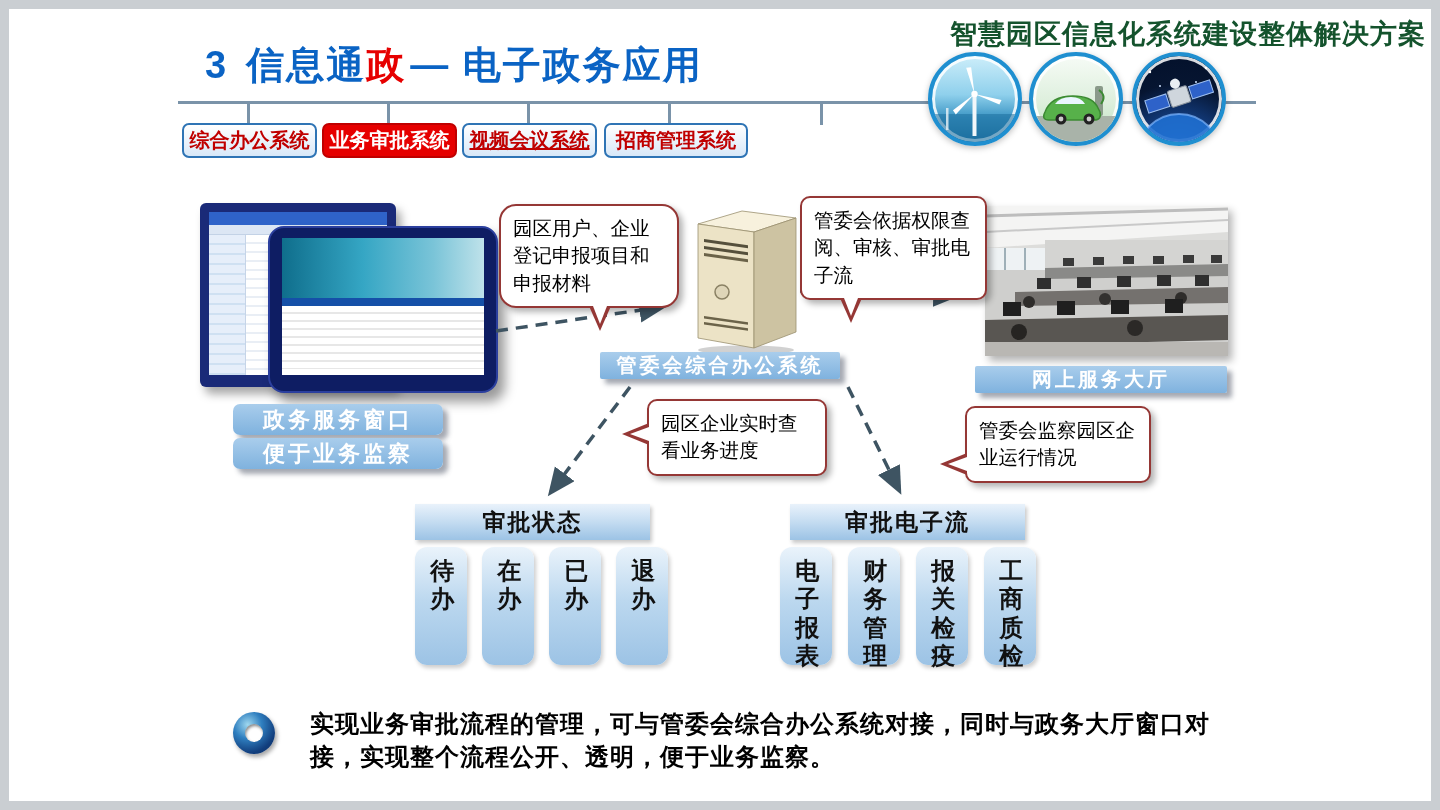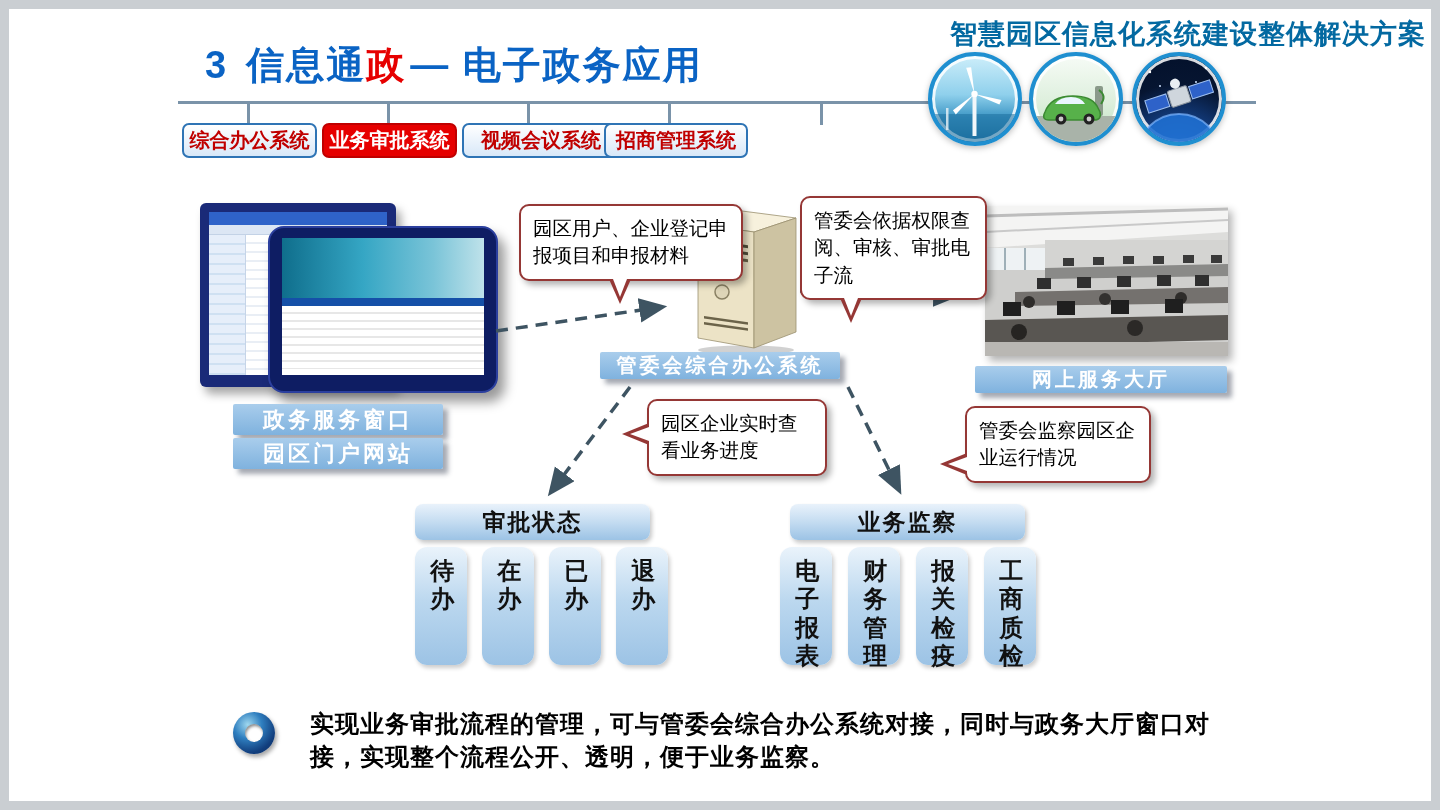--- a/index.html
+++ b/index.html
@@ -1,21 +1,21 @@
 <!DOCTYPE html>
 <html><head>
 <meta charset="utf-8">
 <style>
   html,body{margin:0;padding:0;}
   body{width:1440px;height:810px;background:#caced2;font-family:"Liberation Sans",sans-serif;position:relative;overflow:hidden;}
   .stage{position:absolute;left:0;top:0;width:1440px;height:810px;}
   .slide{position:absolute;left:9px;top:9px;right:9px;bottom:9px;background:#ffffff;}
 
   
-  .slogan{position:absolute;right:14px;top:16px;font-family:"Liberation Serif",serif;font-size:27px;font-weight:600;color:#0369a1;letter-spacing:1px;z-index:3;margin-left:12px;}
+  .slogan{position:absolute;right:14px;top:16px;font-family:"Liberation Serif",serif;font-size:27px;font-weight:600;color:#14532d;letter-spacing:1px;z-index:3;margin-left:12px;}
   .title{position:absolute;left:205px;top:40px;font-size:38px;font-weight:800;letter-spacing:2px;z-index:3;white-space:nowrap;}
   .title .blue{color:#0a63c4;}
   .title .red{color:#e60000;}
   .title .num{margin-right:18px;}
   .title .rest{margin-left:4px;}
   .hline{position:absolute;left:178px;top:101px;width:1078px;height:3px;background:#7a93a9;z-index:1;}
   .tick{position:absolute;top:101px;width:3px;height:24px;background:#7a93a9;z-index:1;}
 
   
   .circ{position:absolute;width:86px;height:86px;border-radius:50%;border:4px solid #1f8fd0;box-shadow:inset 0 0 0 3px rgba(255,255,255,0.85), 0 2px 6px rgba(0,0,0,0.25);overflow:hidden;z-index:2;}
@@ -36,21 +36,21 @@
   .scr1 .side{position:absolute;left:0;top:23px;bottom:0;width:36px;background:repeating-linear-gradient(180deg,#e6eefa 0 8px,#cfe0f2 8px 10px);border-right:1px solid #c6d4e8;}
   .scr1 .main{position:absolute;left:37px;top:23px;right:0;bottom:0;background:repeating-linear-gradient(180deg,#ffffff 0 7px,#e9eef5 7px 9px);}
   .scr2{position:absolute;left:268px;top:226px;width:226px;height:163px;background:#0e1d63;border:2px solid #2b3f9e;border-radius:16px;box-shadow:7px 9px 12px rgba(0,0,0,0.4);z-index:3;}
   .scr2 .page{position:absolute;left:12px;top:10px;right:12px;bottom:16px;background:#ffffff;overflow:hidden;}
   .scr2 .banner{height:44%;background:linear-gradient(90deg,#0f6e8c 0%,#35a6c4 40%,#7ac4d8 75%,#bfe2ea 100%);}
   .scr2 .nav{height:8px;background:#1550a8;}
   .scr2 .pbody{height:46%;background:repeating-linear-gradient(180deg,#ffffff 0 6px,#e7e7e7 6px 8px);}
 
   
   .bar{position:absolute;background:linear-gradient(180deg,#a9cdec,#7fb2de);color:#ffffff;font-weight:700;display:flex;align-items:center;justify-content:center;letter-spacing:3px;box-shadow:5px 5px 5px rgba(55,65,85,0.45);border-radius:2px;z-index:5;}
-  .bar.big{font-size:22px;height:31px;}
+  .bar.big{font-size:22px;height:31px;border-radius:7px;}
   .bar.mid{font-size:20px;height:27px;}
 
   
   .server{position:absolute;left:690px;top:204px;width:112px;height:150px;z-index:2;}
   .office{position:absolute;left:985px;top:206px;width:243px;height:150px;z-index:2;box-shadow:4px 5px 8px rgba(0,0,0,0.3);}
 
   
   .callout{position:absolute;background:#ffffff;border:2px solid #953735;border-radius:10px;padding:9px 12px;font-size:19.5px;line-height:1.4;color:#000;box-shadow:4px 4px 6px rgba(0,0,0,0.3);z-index:6;box-sizing:border-box;}
   .callout::before,.callout::after{content:"";position:absolute;width:0;height:0;border:solid transparent;}
   .c1::before{left:88px;bottom:-25px;border-width:25px 11px 0 11px;border-top-color:#953735;}
@@ -59,21 +59,21 @@
   .c2::after{left:42px;bottom:-18px;border-width:18px 7px 0 7px;border-top-color:#ffffff;}
   .c3::before{left:-27px;top:22px;border-width:11px 27px 11px 0;border-right-color:#953735;}
   .c3::after{left:-19px;top:26px;border-width:7px 19px 7px 0;border-right-color:#ffffff;}
   .c4::before{left:-27px;bottom:6px;border-width:11px 27px 11px 0;border-right-color:#953735;}
   .c4::after{left:-19px;bottom:10px;border-width:7px 19px 7px 0;border-right-color:#ffffff;}
 
   
   .overlay{position:absolute;left:0;top:0;z-index:4;pointer-events:none;}
 
   
-  .hdrbox{position:absolute;top:504px;height:36px;border-radius:8px;background:linear-gradient(180deg,#e9f2fb,#c4dcf1 50%,#9cc3e5);box-shadow:2px 3px 4px rgba(0,0,0,0.22);display:flex;align-items:center;justify-content:center;font-size:23px;font-weight:700;color:#111;z-index:3;letter-spacing:2px;}
+  .hdrbox{position:absolute;top:504px;height:36px;border-radius:0;background:linear-gradient(180deg,#e9f2fb,#c4dcf1 50%,#9cc3e5);box-shadow:2px 3px 4px rgba(0,0,0,0.22);display:flex;align-items:center;justify-content:center;font-size:23px;font-weight:700;color:#111;z-index:3;letter-spacing:2px;}
   .vbox{position:absolute;top:547px;width:52px;height:118px;border-radius:12px;background:linear-gradient(180deg,#eaf3fb,#bcd8ef 45%,#9cc3e5);box-shadow:2px 3px 4px rgba(0,0,0,0.2);display:flex;justify-content:center;padding-top:10px;box-sizing:border-box;z-index:3;}
   .vbox span{width:1.1em;word-break:break-all;text-align:right;font-size:24px;font-weight:700;line-height:1.18;color:#111;}
 
   
   .ring{position:absolute;left:233px;top:712px;width:42px;height:42px;border-radius:50%;background:radial-gradient(circle at 35% 30%, #9fd8ef 0%, #2f7fc0 35%, #123f7e 70%, #0a2a5c 100%);box-shadow:2px 3px 4px rgba(0,0,0,0.35);z-index:3;}
   .ring::after{content:"";position:absolute;left:12px;top:12px;right:12px;bottom:12px;background:#fff;border-radius:50%;box-shadow:inset 1px 2px 3px rgba(0,0,0,0.45);}
   .footer-text{position:absolute;left:310px;top:707px;width:920px;font-size:24px;font-weight:700;color:#000;line-height:1.38;z-index:3;letter-spacing:1px;}
 </style>
 </head>
 <body>
@@ -130,40 +130,40 @@
         <rect x="-34" y="-6" width="22" height="13" fill="#2e62c9" stroke="#9fc0f0" stroke-width="1"></rect>
         <rect x="12" y="-6" width="22" height="13" fill="#2e62c9" stroke="#9fc0f0" stroke-width="1"></rect>
         <rect x="-10" y="-8" width="20" height="17" rx="2" fill="#cfd6dd" stroke="#8b949e"></rect>
         <circle cx="0" cy="-13" r="5" fill="#e8edf2"></circle>
       </g>
     </svg>
   </div>
 
   <div class="tab" style="left:182px;width:135px;">综合办公系统</div>
   <div class="tab active" style="left:322px;width:135px;">业务审批系统</div>
-  <div class="tab" style="left:462px;width:158px;">视频会议系统</div>
+  <div class="tab" style="left:462px;width:135px;text-decoration:underline;">视频会议系统</div>
   <div class="tab" style="left:604px;width:144px;">招商管理系统</div>
 
   <div class="scr1">
     <div class="win">
       <div class="titlebar"></div>
       <div class="toolbar"></div>
       <div class="side"></div>
       <div class="main"></div>
     </div>
   </div>
   <div class="scr2">
     <div class="page">
       <div class="banner"></div>
       <div class="nav"></div>
       <div class="pbody"></div>
     </div>
   </div>
   <div class="bar big" style="left:233px;top:404px;width:210px;">政务服务窗口</div>
-  <div class="bar big" style="left:233px;top:438px;width:210px;">园区门户网站</div>
+  <div class="bar big" style="left:233px;top:438px;width:210px;">便于业务监察</div>
 
   <div class="server">
     <svg width="112" height="150" viewBox="0 0 112 150">
       <ellipse cx="56" cy="146" rx="48" ry="4.5" fill="rgba(0,0,0,0.18)"></ellipse>
       <polygon points="8,20 52,7 106,14 64,28" fill="#f7f1dd" stroke="#9a9170" stroke-width="0.8"></polygon>
       <polygon points="8,20 64,28 64,144 8,134" fill="#ece3c6" stroke="#9a9170" stroke-width="0.8"></polygon>
       <polygon points="64,28 106,14 106,128 64,144" fill="#cdc3a2" stroke="#9a9170" stroke-width="0.8"></polygon>
       <rect x="14" y="35" width="44" height="3" fill="#55503c" transform="skewY(8)" transform-origin="14 35"></rect>
       <rect x="14" y="42" width="44" height="3" fill="#55503c" transform="skewY(8)" transform-origin="14 42"></rect>
       <rect x="14" y="49" width="44" height="3" fill="#6b6349" transform="skewY(8)" transform-origin="14 49"></rect>
@@ -224,40 +224,40 @@
       <marker id="ah" markerWidth="9" markerHeight="8" refX="6.5" refY="3.5" orient="auto">
         <path d="M0,0 L8,3.5 L0,7 Z" fill="#3e5462"></path>
       </marker>
     </defs>
     <line x1="496" y1="331" x2="662" y2="307" stroke="#3e5462" stroke-width="3.5" stroke-dasharray="12 8" marker-end="url(#ah)"></line>
     <line x1="800" y1="291" x2="956" y2="295" stroke="#3e5462" stroke-width="3.5" stroke-dasharray="12 8" marker-end="url(#ah)"></line>
     <line x1="630" y1="387" x2="551" y2="492" stroke="#3e5462" stroke-width="3.5" stroke-dasharray="12 8" marker-end="url(#ah)"></line>
     <line x1="848" y1="387" x2="899" y2="490" stroke="#3e5462" stroke-width="3.5" stroke-dasharray="12 8" marker-end="url(#ah)"></line>
   </svg>
 
-  <div class="callout c1" style="left:519px;top:204px;width:224px;">园区用户、企业登记申报项目和申报材料</div>
+  <div class="callout c1" style="left:499px;top:204px;width:180px;border-radius:17px;">园区用户、企业登记申报项目和申报材料</div>
   <div class="callout c2" style="left:800px;top:196px;width:187px;">管委会依据权限查阅、审核、审批电子流</div>
   <div class="callout c3" style="left:647px;top:399px;width:180px;">园区企业实时查看业务进度</div>
   <div class="callout c4" style="left:965px;top:406px;width:186px;">管委会监察园区企业运行情况</div>
 
   <div class="hdrbox" style="left:415px;width:235px;">审批状态</div>
   <div class="vbox" style="left:415px;">
       <span>待办</span>
     </div>
   <div class="vbox" style="left:482px;">
       <span>在办</span>
     </div>
   <div class="vbox" style="left:549px;">
       <span>已办</span>
     </div>
   <div class="vbox" style="left:616px;">
       <span>退办</span>
     </div>
 
-  <div class="hdrbox" style="left:790px;width:235px;">业务监察</div>
+  <div class="hdrbox" style="left:790px;width:235px;">审批电子流</div>
   <div class="vbox" style="left:780px;">
       <span>电子报表</span>
     </div>
   <div class="vbox" style="left:848px;">
       <span>财务管理</span>
     </div>
   <div class="vbox" style="left:916px;">
       <span>报关检疫</span>
     </div>
   <div class="vbox" style="left:984px;">

